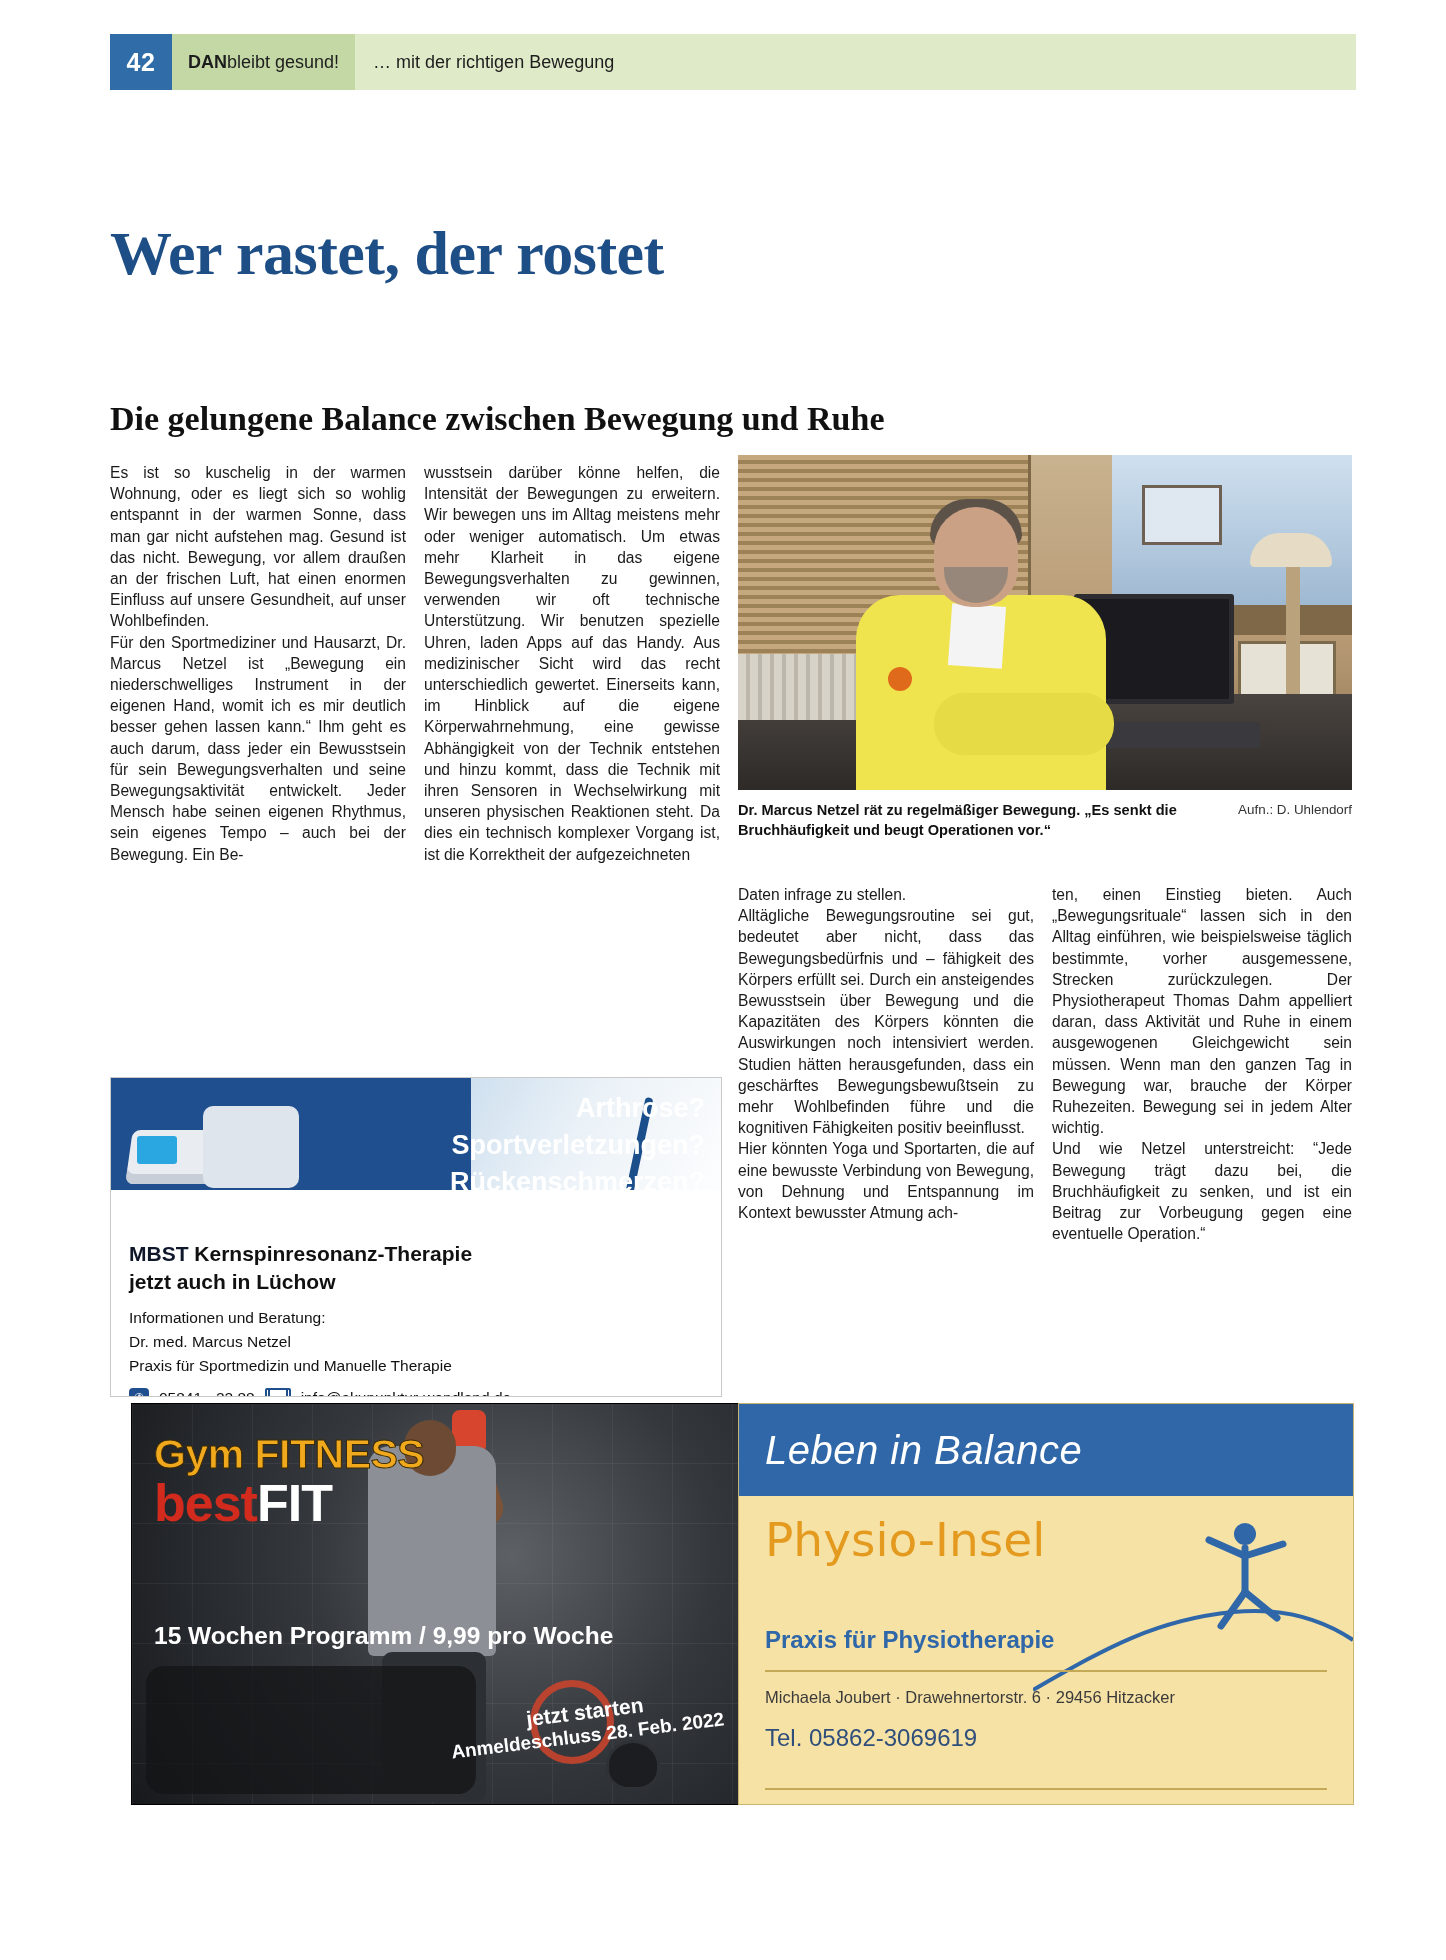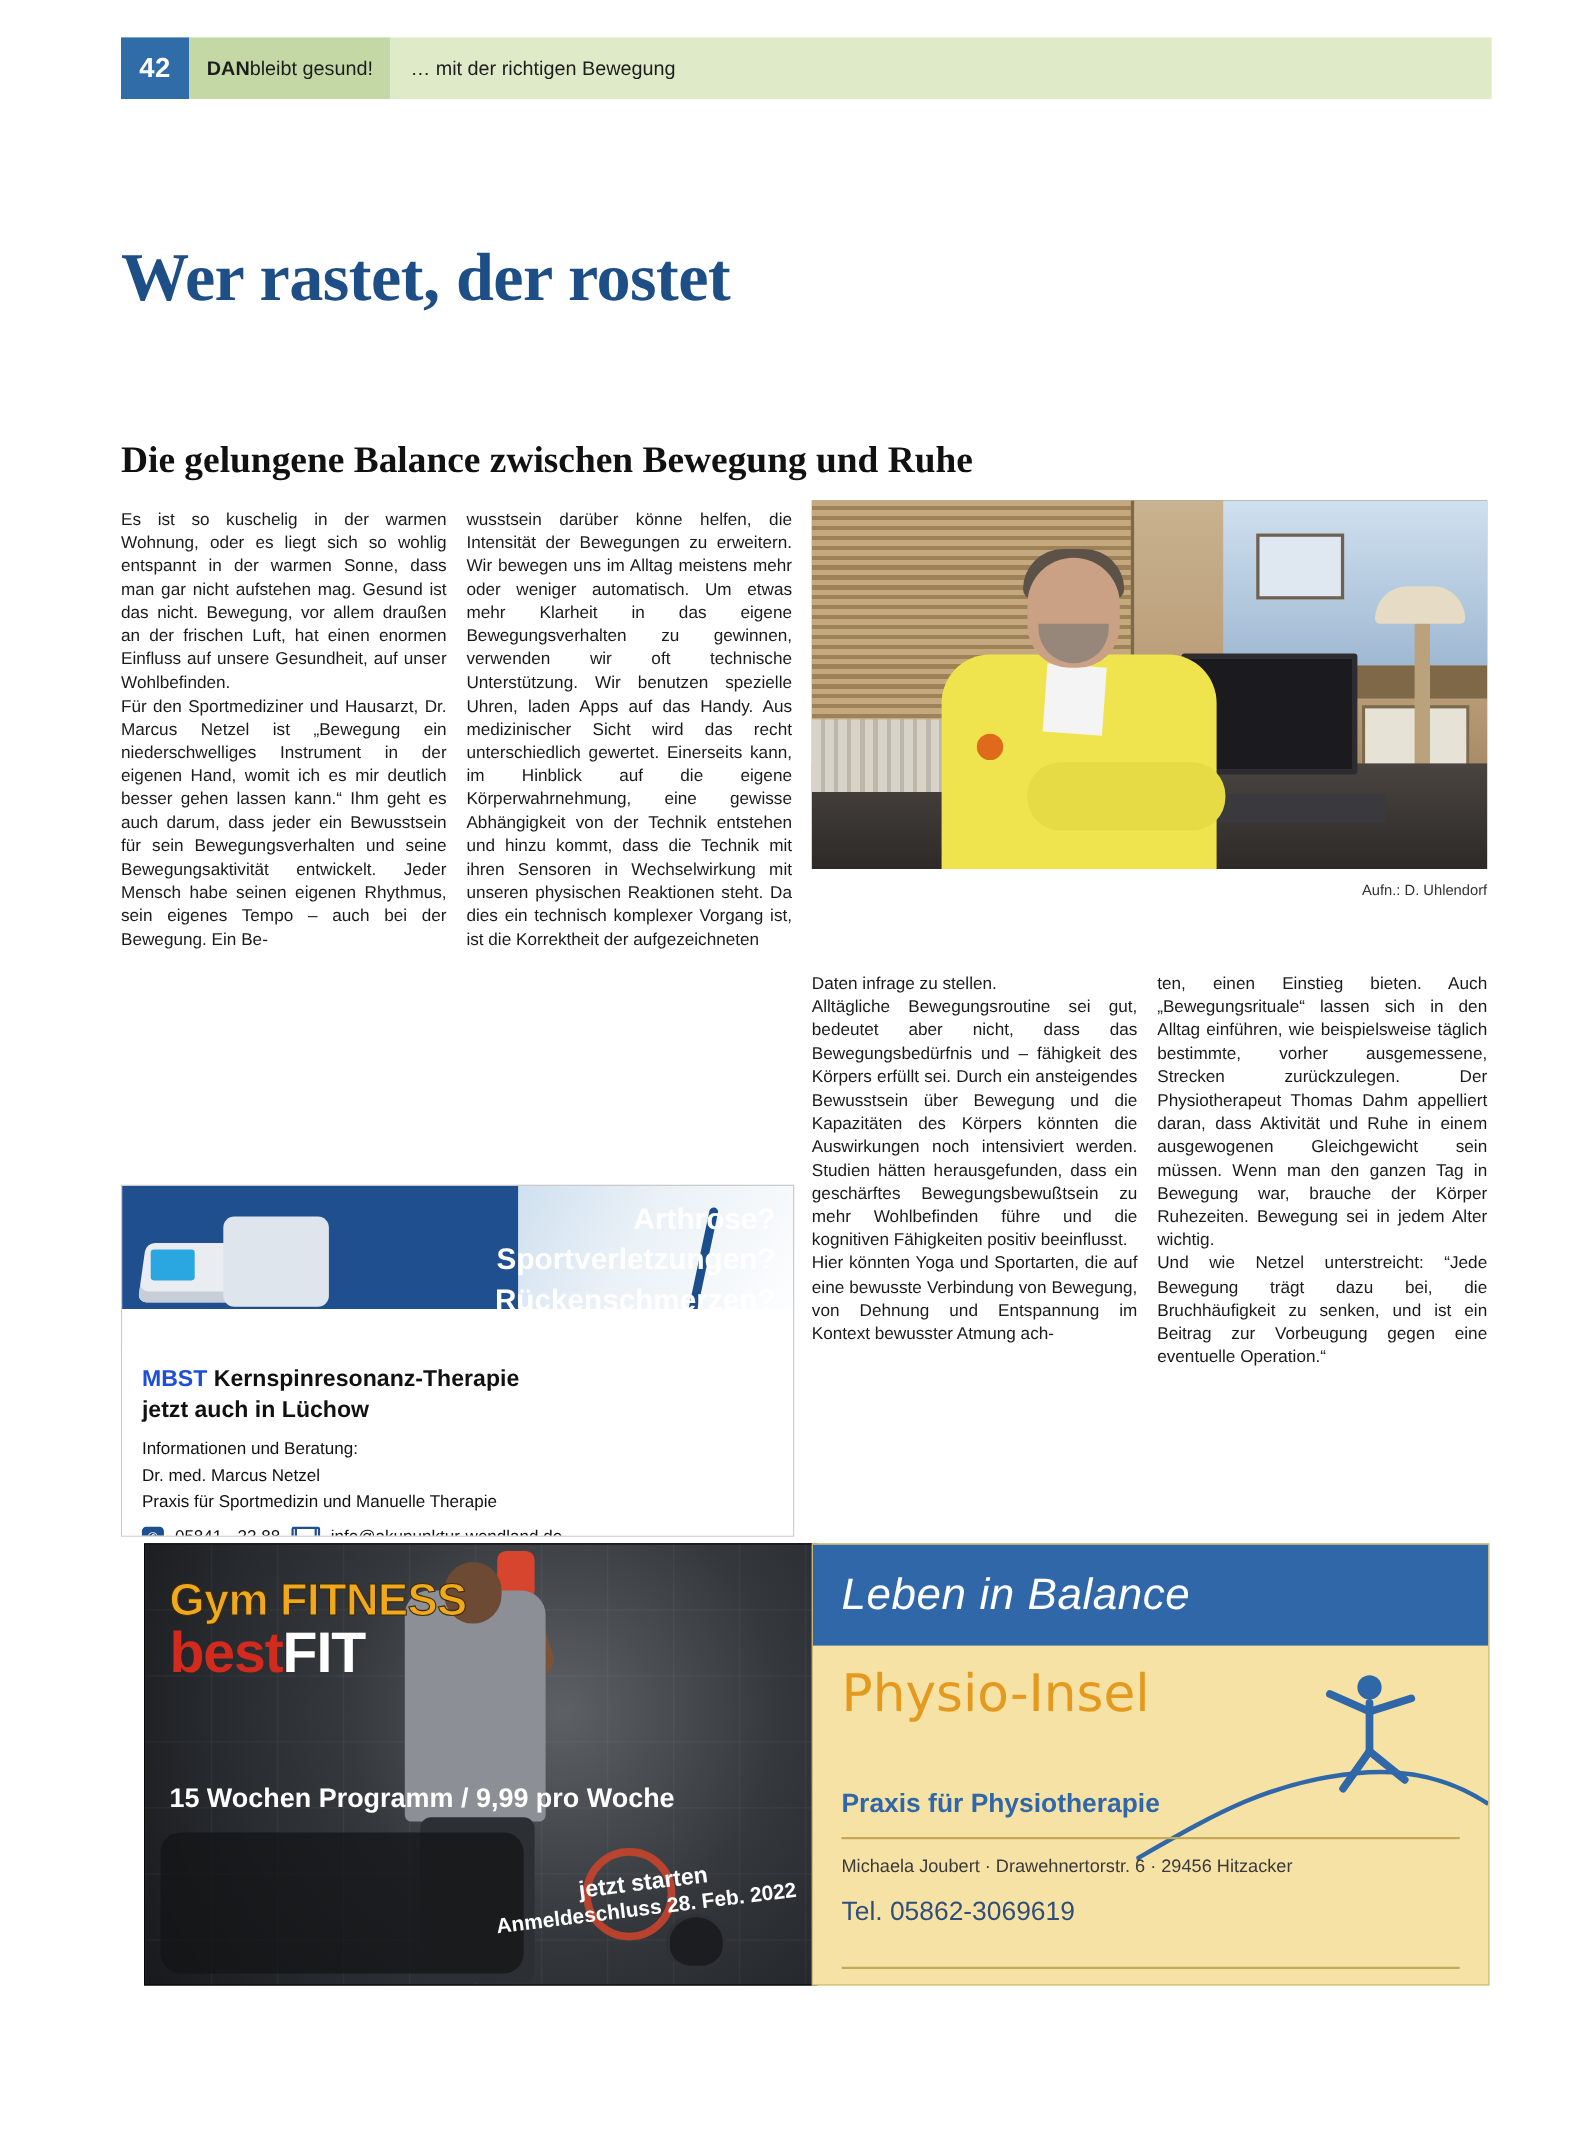--- a/index.html
+++ b/index.html
@@ -245,21 +245,21 @@
     position: absolute; right: 16px; top: 12px; text-align: right;
     color: #ffffff; font-weight: bold; font-size: 27px; line-height: 37px;
   }
   .ad-mbst .body {
     position: absolute; left: 0; top: 148px; width: 100%; height: 170px;
     padding: 14px 18px 0 18px;
     box-sizing: border-box;
     background: #ffffff;
   }
   .ad-mbst .t1 { font-size: 21px; font-weight: bold; color: #111; line-height: 28px; }
-  .ad-mbst .t1 .blue { color: #1d4ed8; }
+  .ad-mbst .t1 .blue { color: #0f172a; }
   .ad-mbst .t2 { font-size: 15.5px; line-height: 24px; color: #111; margin-top: 10px; }
   .ad-mbst .contact {
     margin-top: 10px; font-size: 15.5px; color: #111;
     display: flex; align-items: center; gap: 10px;
   }
   .ad-mbst .pill {
     width: 20px; height: 20px; border-radius: 4px; background: #1f4f8f;
     color: #fff; font-size: 12px; display: inline-flex;
     align-items: center; justify-content: center;
   }
@@ -457,20 +457,21 @@
   <div class="doctor-shirt"></div>
   <div class="doctor-badge"></div>
   <div class="doctor-arm"></div>
   <div class="doctor-hair"></div>
   <div class="doctor-head"></div>
   <div class="doctor-beard"></div>
 </div>
 
 <div class="caption">
   <span class="credit">Aufn.: D. Uhlendorf</span>
+  <span>Dr. Marcus Netzel rät zu regelmäßiger Bewegung. „Es senkt die Bruchhäufigkeit und beugt Operationen vor.“</span>
 </div>
 
 <div class="ad-mbst">
   <div class="top">
     <div class="hand"></div>
     <div class="steth"></div>
     <div class="device">
       <div class="d1"></div>
       <div class="d2"></div>
       <div class="screen"></div>

